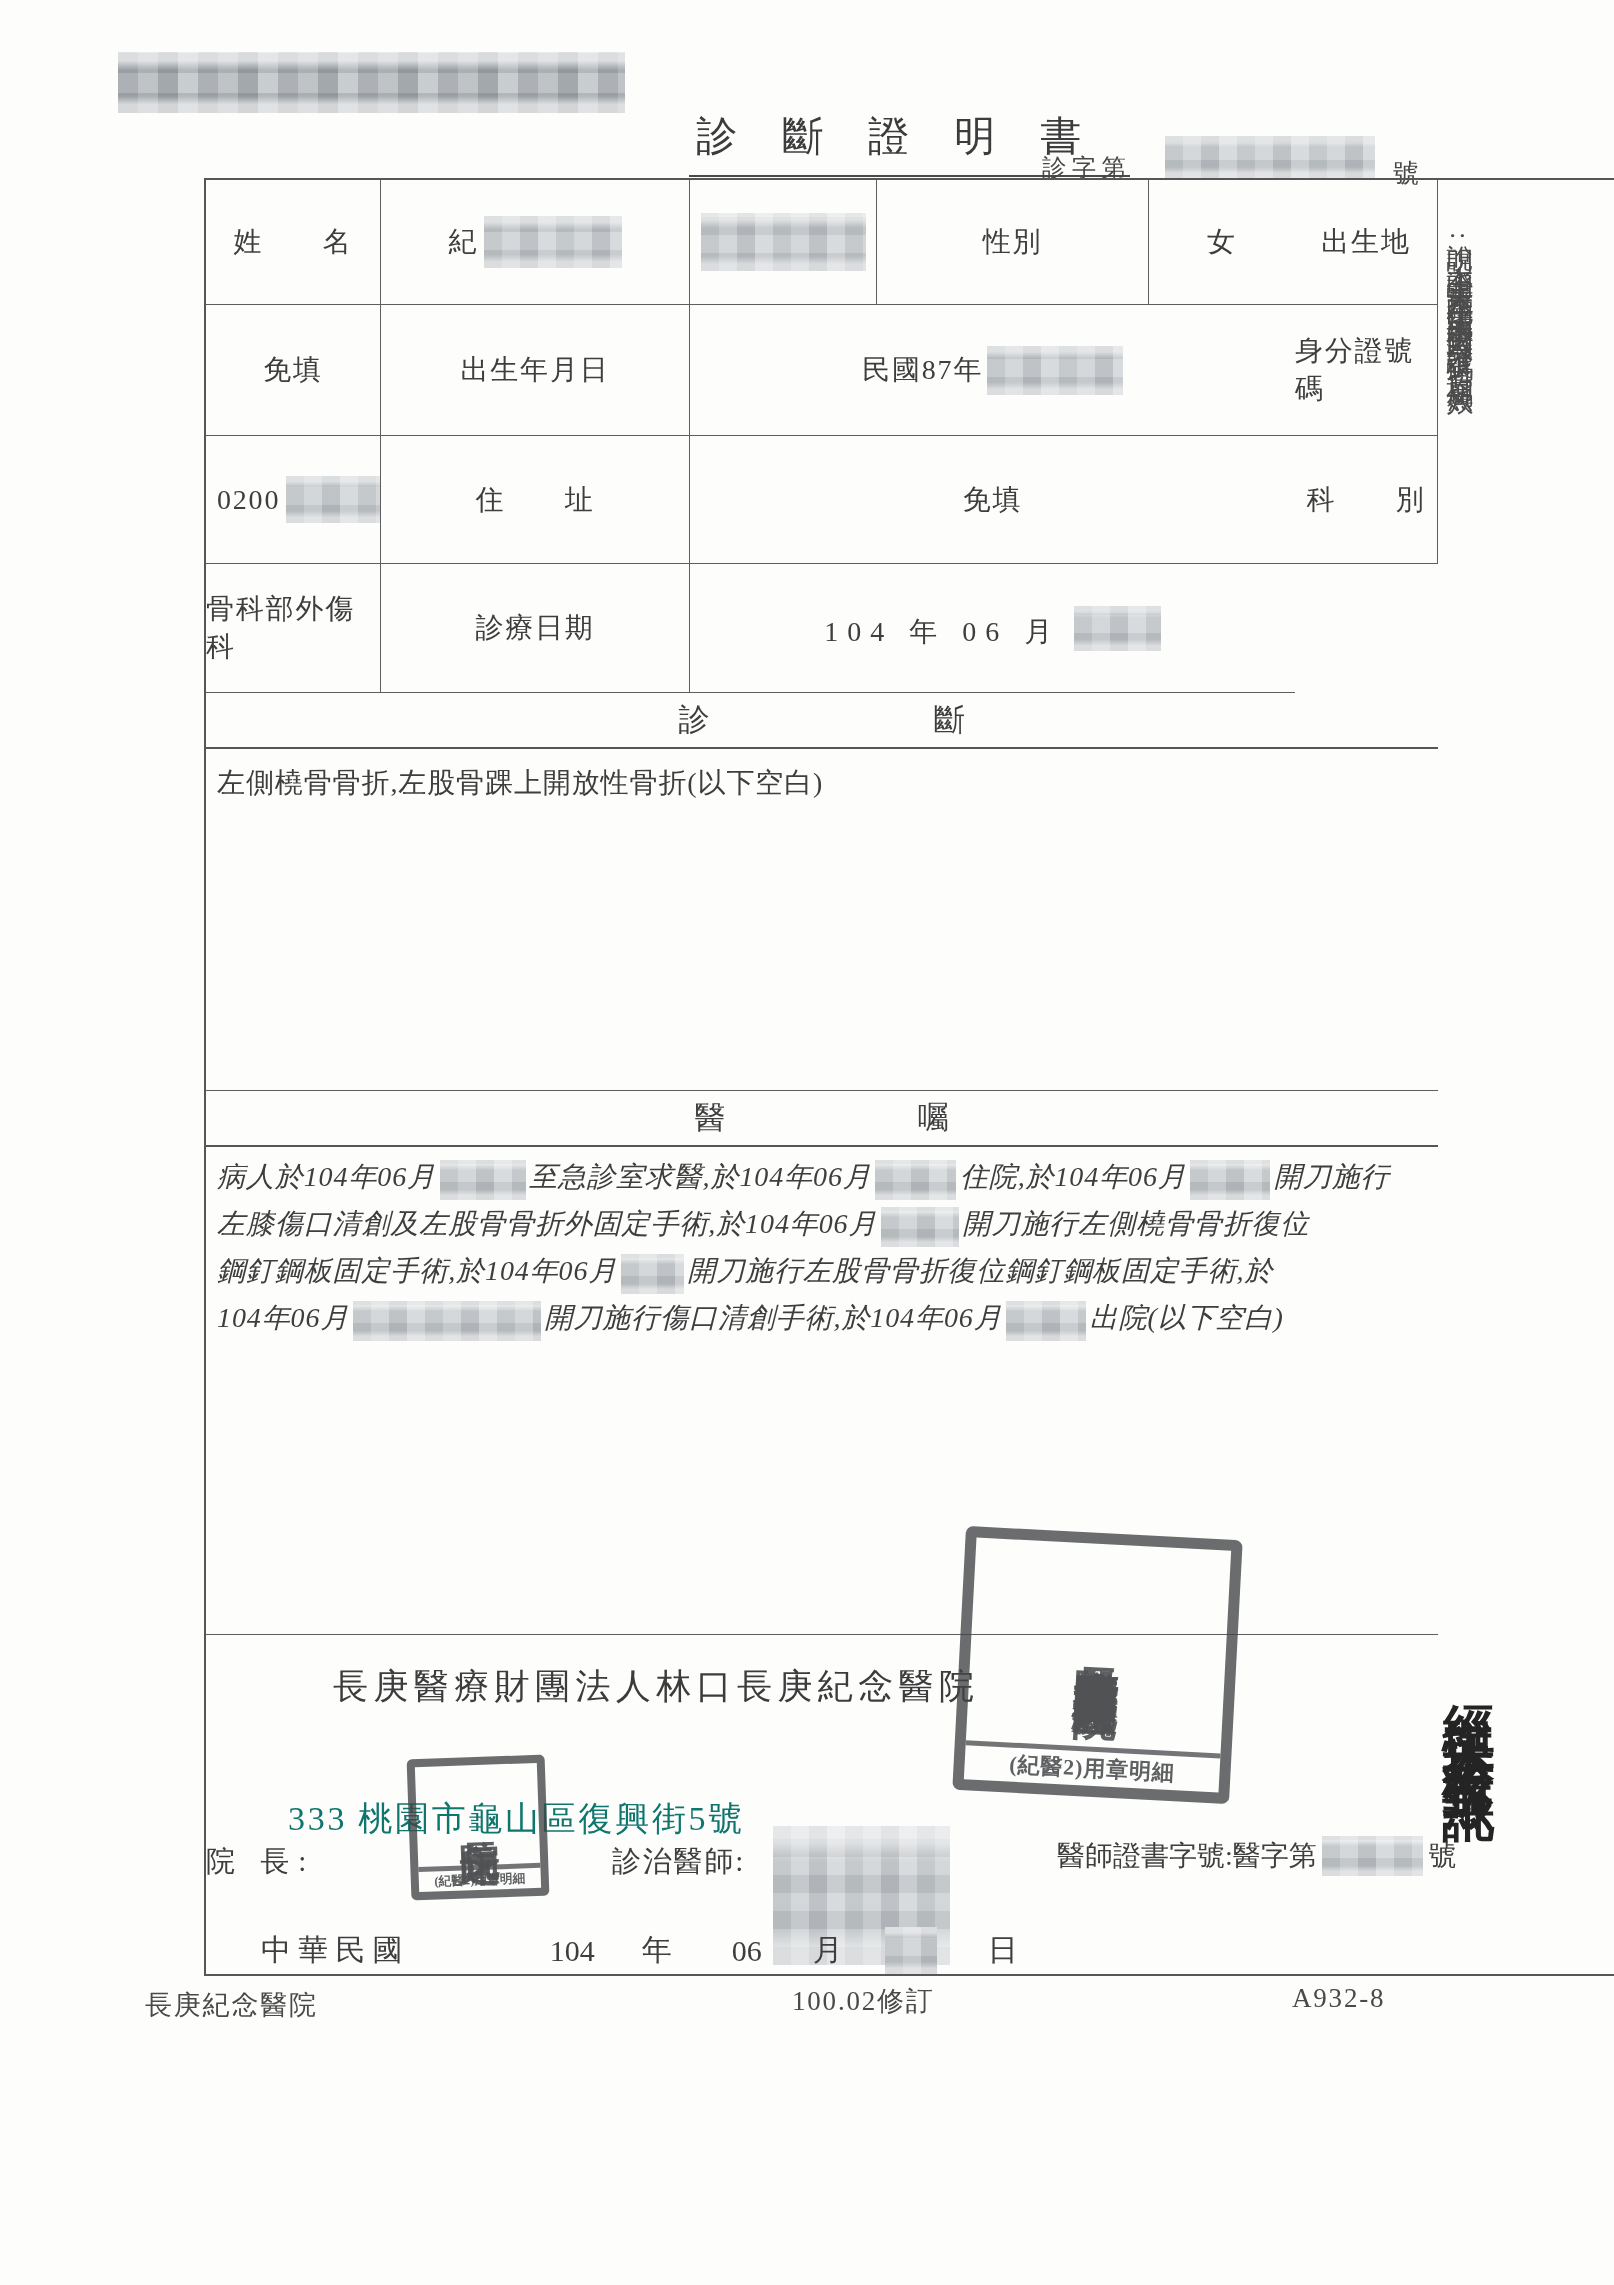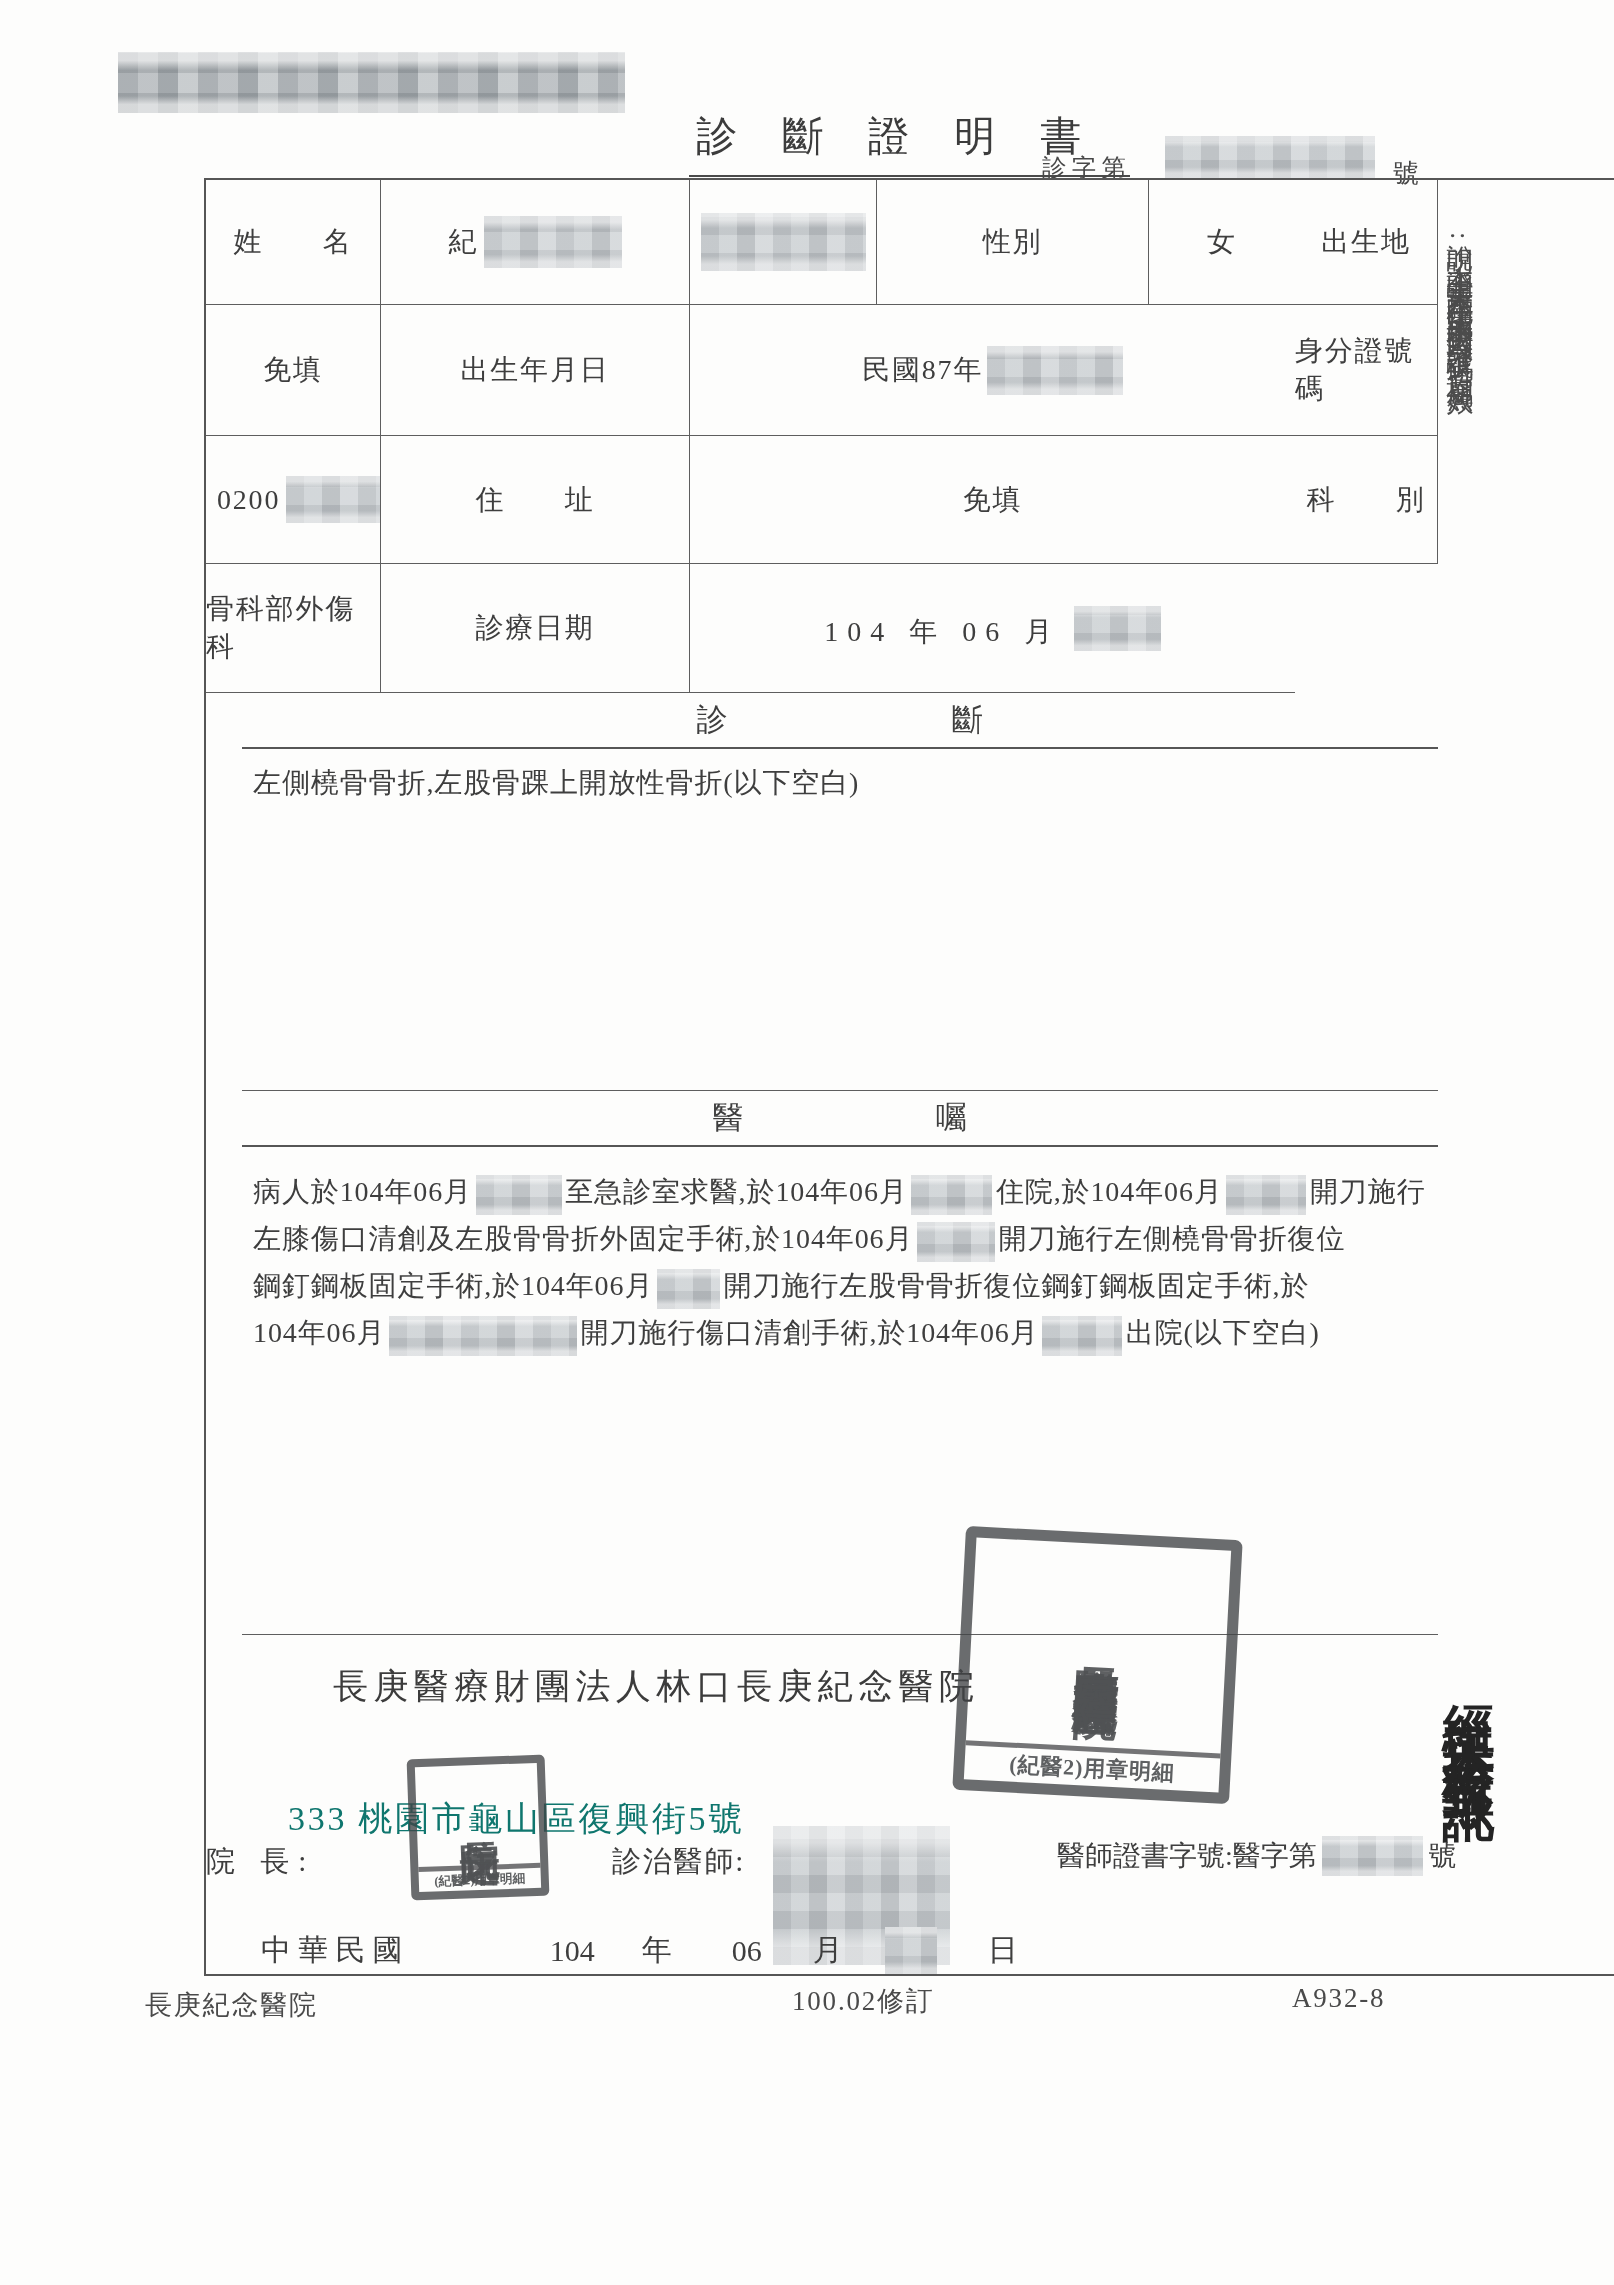--- a/index.html
+++ b/index.html
@@ -37,21 +37,21 @@
     grid-template-rows:125px 131px 128px 129px 56px 342px 56px 488px 342px;
     border:2.7px solid #565656; z-index:1;
   }
   .c{
     border-right:1.8px solid #5e5e5e; border-bottom:1.8px solid #5e5e5e; box-sizing:border-box;
     display:flex; align-items:center; justify-content:center;
     font-size:28px; color:#3e3e3e; letter-spacing:1.8px;
   }
   .c.last{border-right:none;}
   .span3{grid-column:span 3;}
-  .span6{grid-column:span 6; border-right:none;margin-left:36px;}
+  .span6{grid-column:span 6; border-right:none;}
   .sec-head{font-size:31px; border-bottom:2.7px solid #565656; letter-spacing:0.9px;}
   .sec-body{
     display:block; align-items:flex-start; justify-content:flex-start;
     padding:11px 11px; font-size:28px; line-height:45px; letter-spacing:0.9px;
   }
   .bottom-sec{display:block; border-bottom:none; position:relative;}
   .adv-line{white-space:nowrap;}
   .r-inline{height:40px; margin:0 3.6px;}
   
   .hosp-name{position:absolute; left:333px; top:1663px; font-size:35px; letter-spacing:5.4px; color:#3c3c3c; z-index:1;}
@@ -148,21 +148,21 @@
     </div>
 
     <div class="c span6 sec-head">診　　　　　　　斷</div>
 
     <div class="c span6 sec-body">
       <span>左側橈骨骨折,左股骨踝上開放性骨折(以下空白)</span>
     </div>
 
     <div class="c span6 sec-head">醫　　　　　　囑</div>
 
-    <div class="c span6 sec-body" style="padding-top:21px; line-height:47px;">
+    <div class="c span6 sec-body" style="padding-top:6px; line-height:47px;font-style:italic;">
       <div class="adv-line">
         <span>病人於104年06月</span><span class="redact r-inline" style="width:86px;"></span><span>至急診室求醫,於104年06月</span><span class="redact r-inline" style="width:81px;"></span><span>住院,於104年06月</span><span class="redact r-inline" style="width:80px;"></span><span>開刀施行</span>
       </div>
       <div class="adv-line">
         <span>左膝傷口清創及左股骨骨折外固定手術,於104年06月</span><span class="redact r-inline" style="width:78px;"></span><span>開刀施行左側橈骨骨折復位</span>
       </div>
       <div class="adv-line">
         <span>鋼釘鋼板固定手術,於104年06月</span><span class="redact r-inline" style="width:63px;"></span><span>開刀施行左股骨骨折復位鋼釘鋼板固定手術,於</span>
       </div>
       <div class="adv-line">

